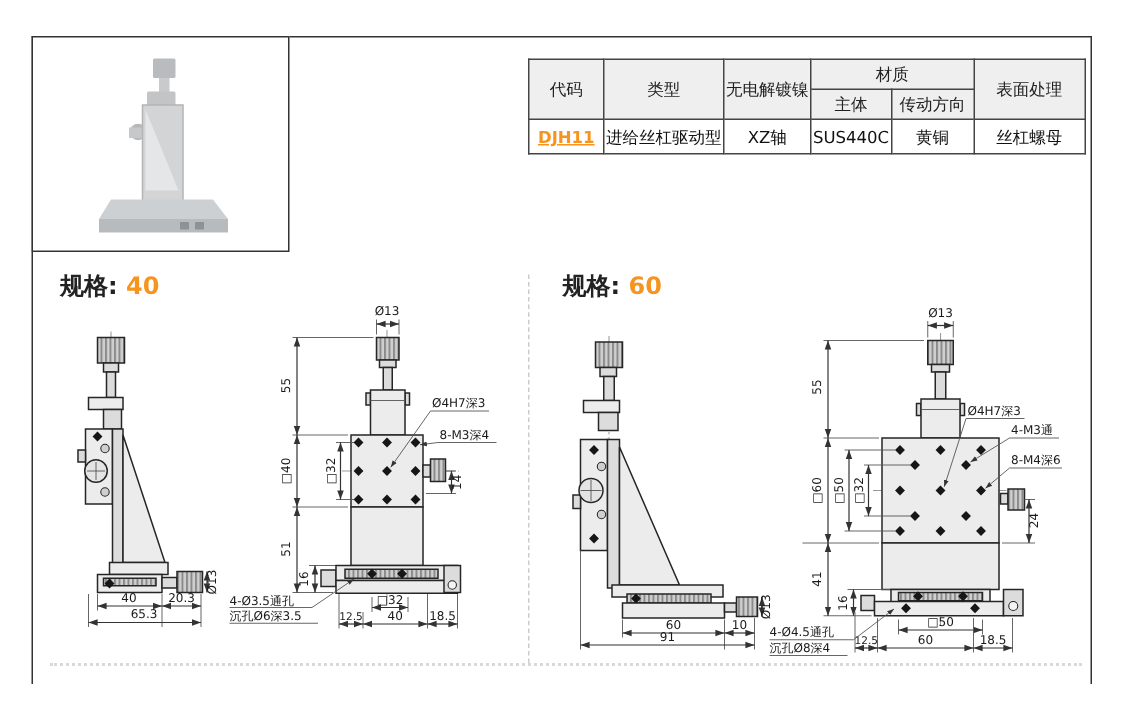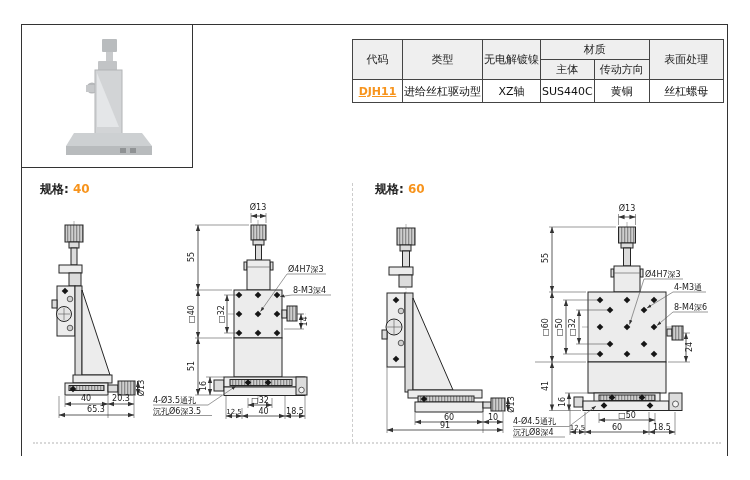--- a/index.html
+++ b/index.html
@@ -7,21 +7,21 @@
         font-family:"DejaVu Sans","Liberation Sans",sans-serif;color:#1a1a1a;}
   #frame{position:absolute;left:21px;top:24px;width:705px;height:431px;
          border-top:1px solid #333;border-left:1px solid #333;border-right:1px solid #333;}
   #photo-box{position:absolute;left:21px;top:24px;width:170px;height:142px;border:1px solid #333;background:#fff;}
   .spec-table{position:absolute;left:352px;top:39px;border-collapse:collapse;table-layout:fixed;}
   .spec-table th,.spec-table td{border:1px solid #444;font-size:11px;font-weight:normal;
         text-align:center;vertical-align:middle;padding:0 1px;white-space:nowrap;}
   .spec-table th{background:#efefef;color:#222;height:19px;}
   .spec-table td{height:22px;color:#111;}
   td.code{font-weight:bold;text-decoration:underline;}
-  .spec-label{position:absolute;top:181px;font-size:12px;font-weight:bold;color:#222;}
+  .spec-label{position:absolute;top:181px;font-size:16px;font-weight:bold;color:#222;}
   .spec-label .acc{font-weight:bold;}
   #hsep{position:absolute;left:33px;top:442px;width:688px;border-top:2px dotted #d9d9d9;}
   #vsep{position:absolute;left:352px;top:183px;height:259px;border-left:1px dashed #ccc;}
   svg.panel{position:absolute;overflow:visible;}
   .oln{fill:#ececec;stroke:#262626;stroke-width:1}
   .oln2{fill:#dcdcdc;stroke:#262626;stroke-width:1}
   .knf{stroke:#262626;stroke-width:1}
   .dim{stroke:#333;stroke-width:.8;fill:none}
   .ext{stroke:#555;stroke-width:.6;fill:none}
   .cl{stroke:#999;stroke-width:.7;stroke-dasharray:8 2 1.5 2;fill:none}

